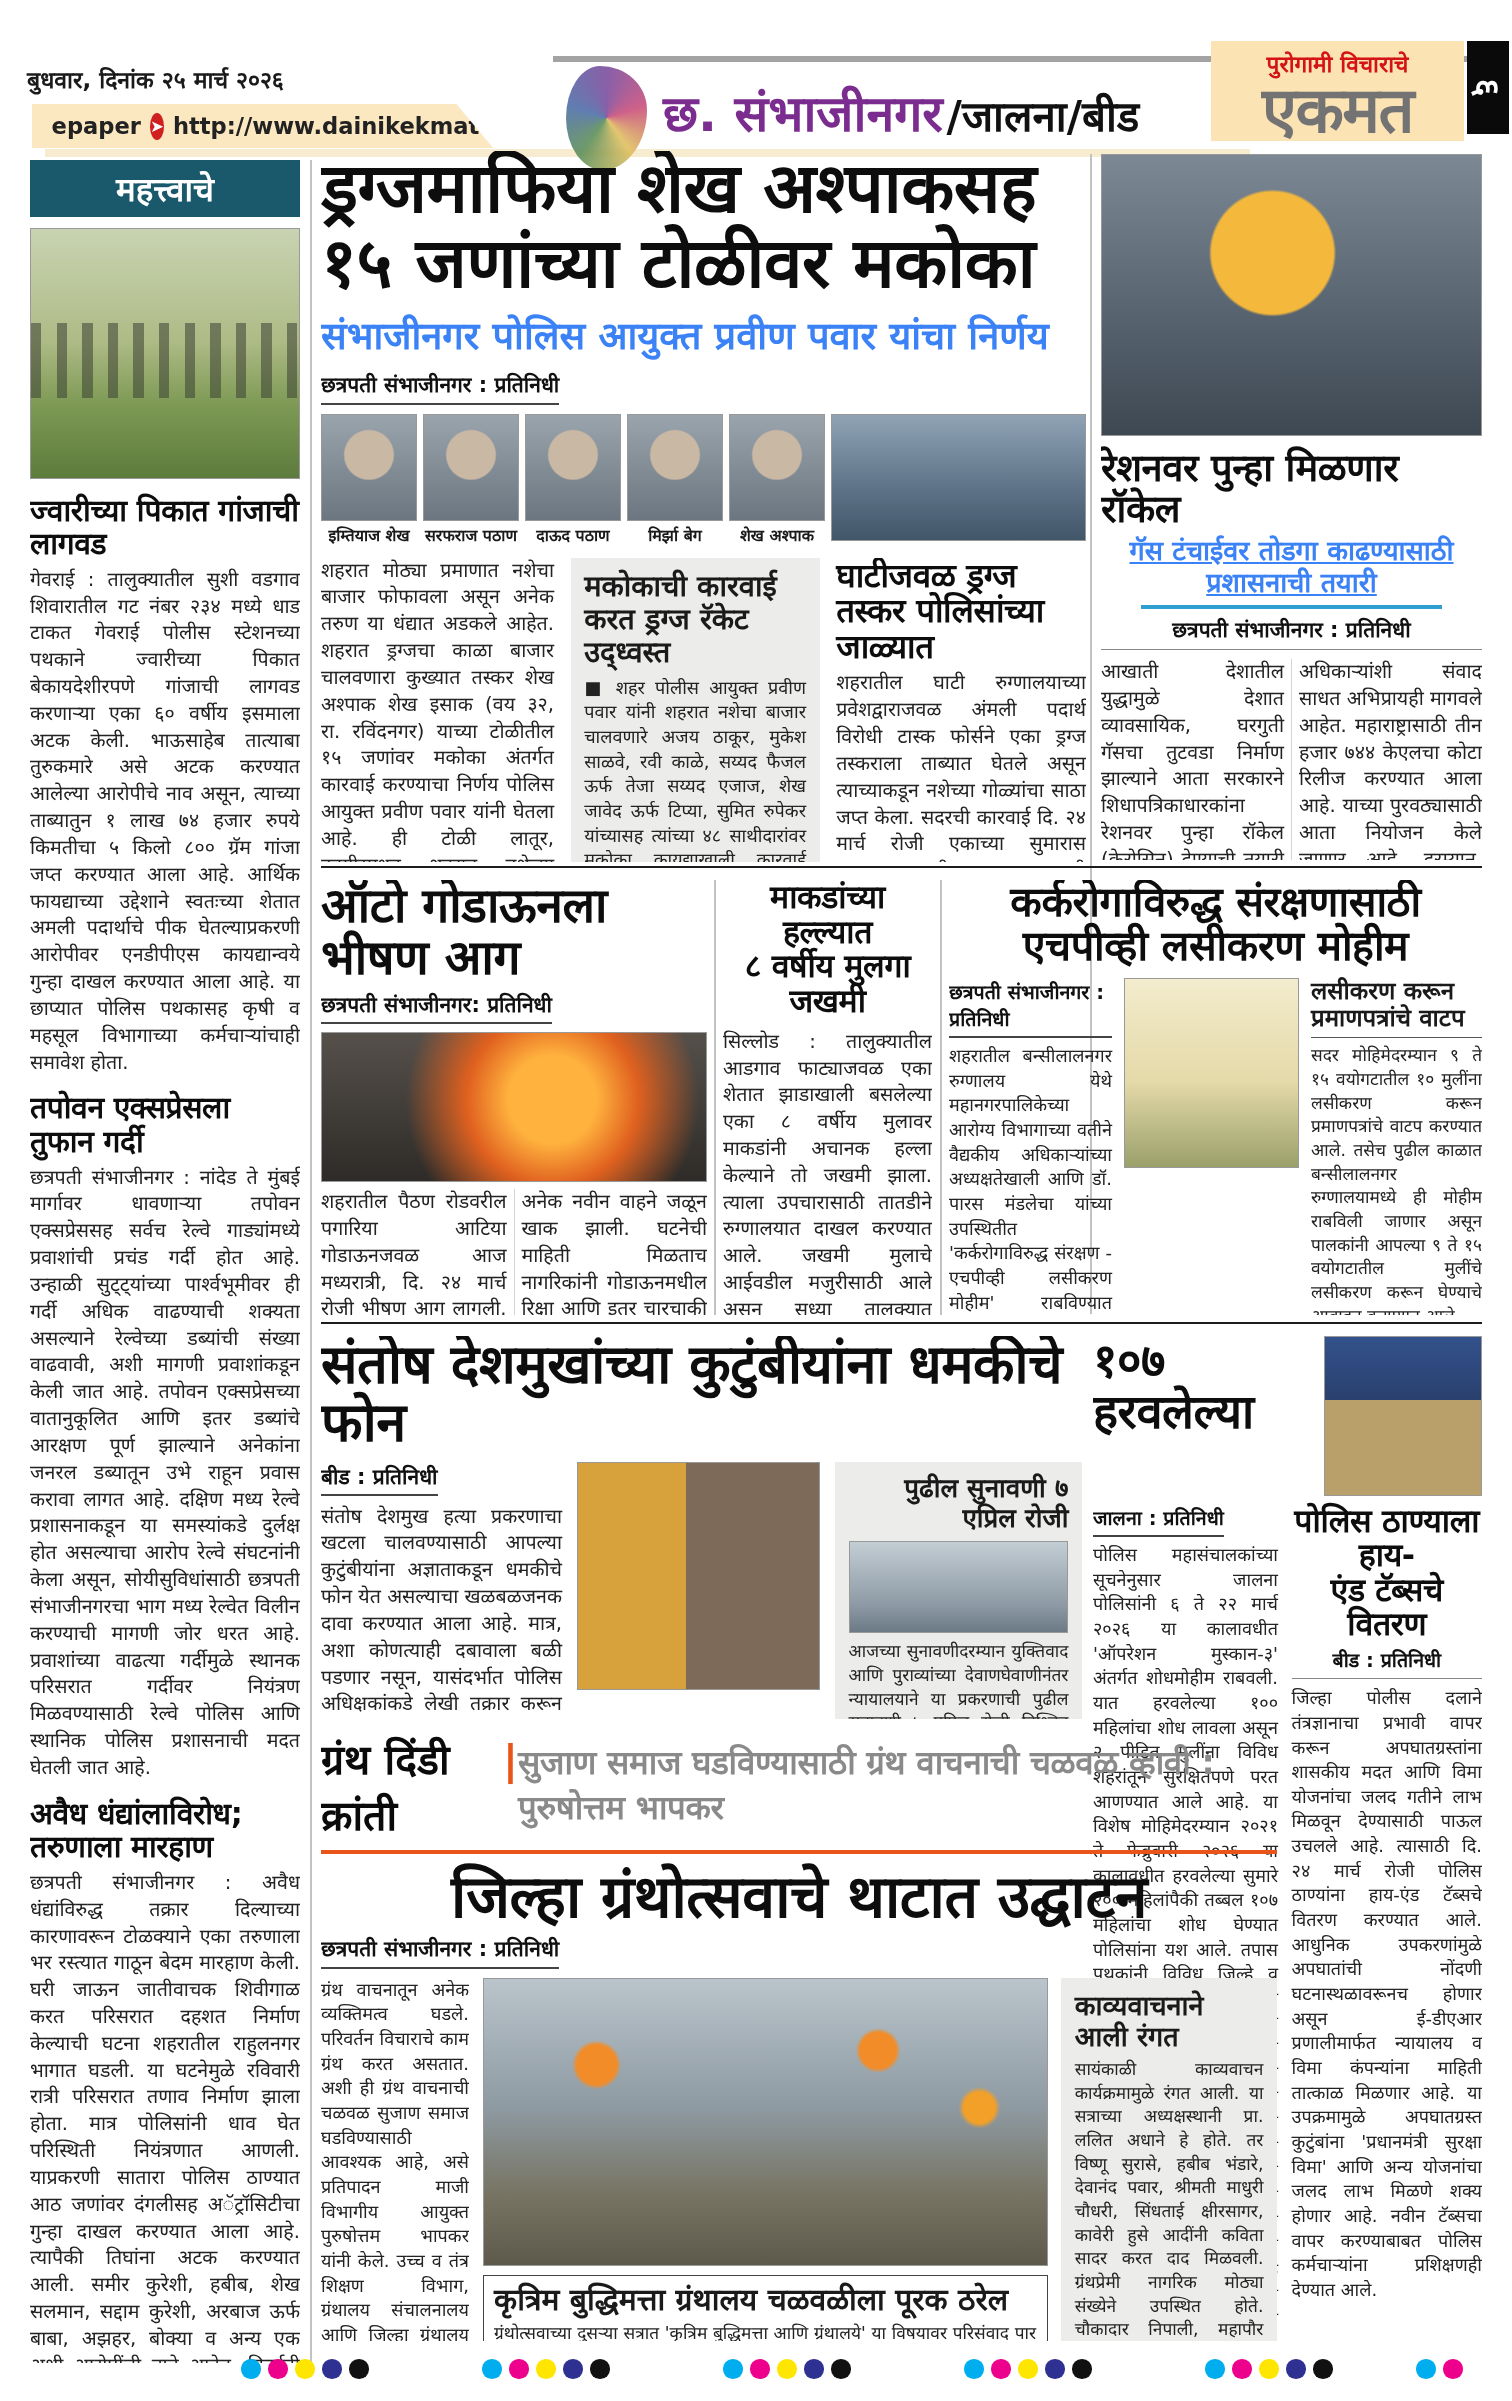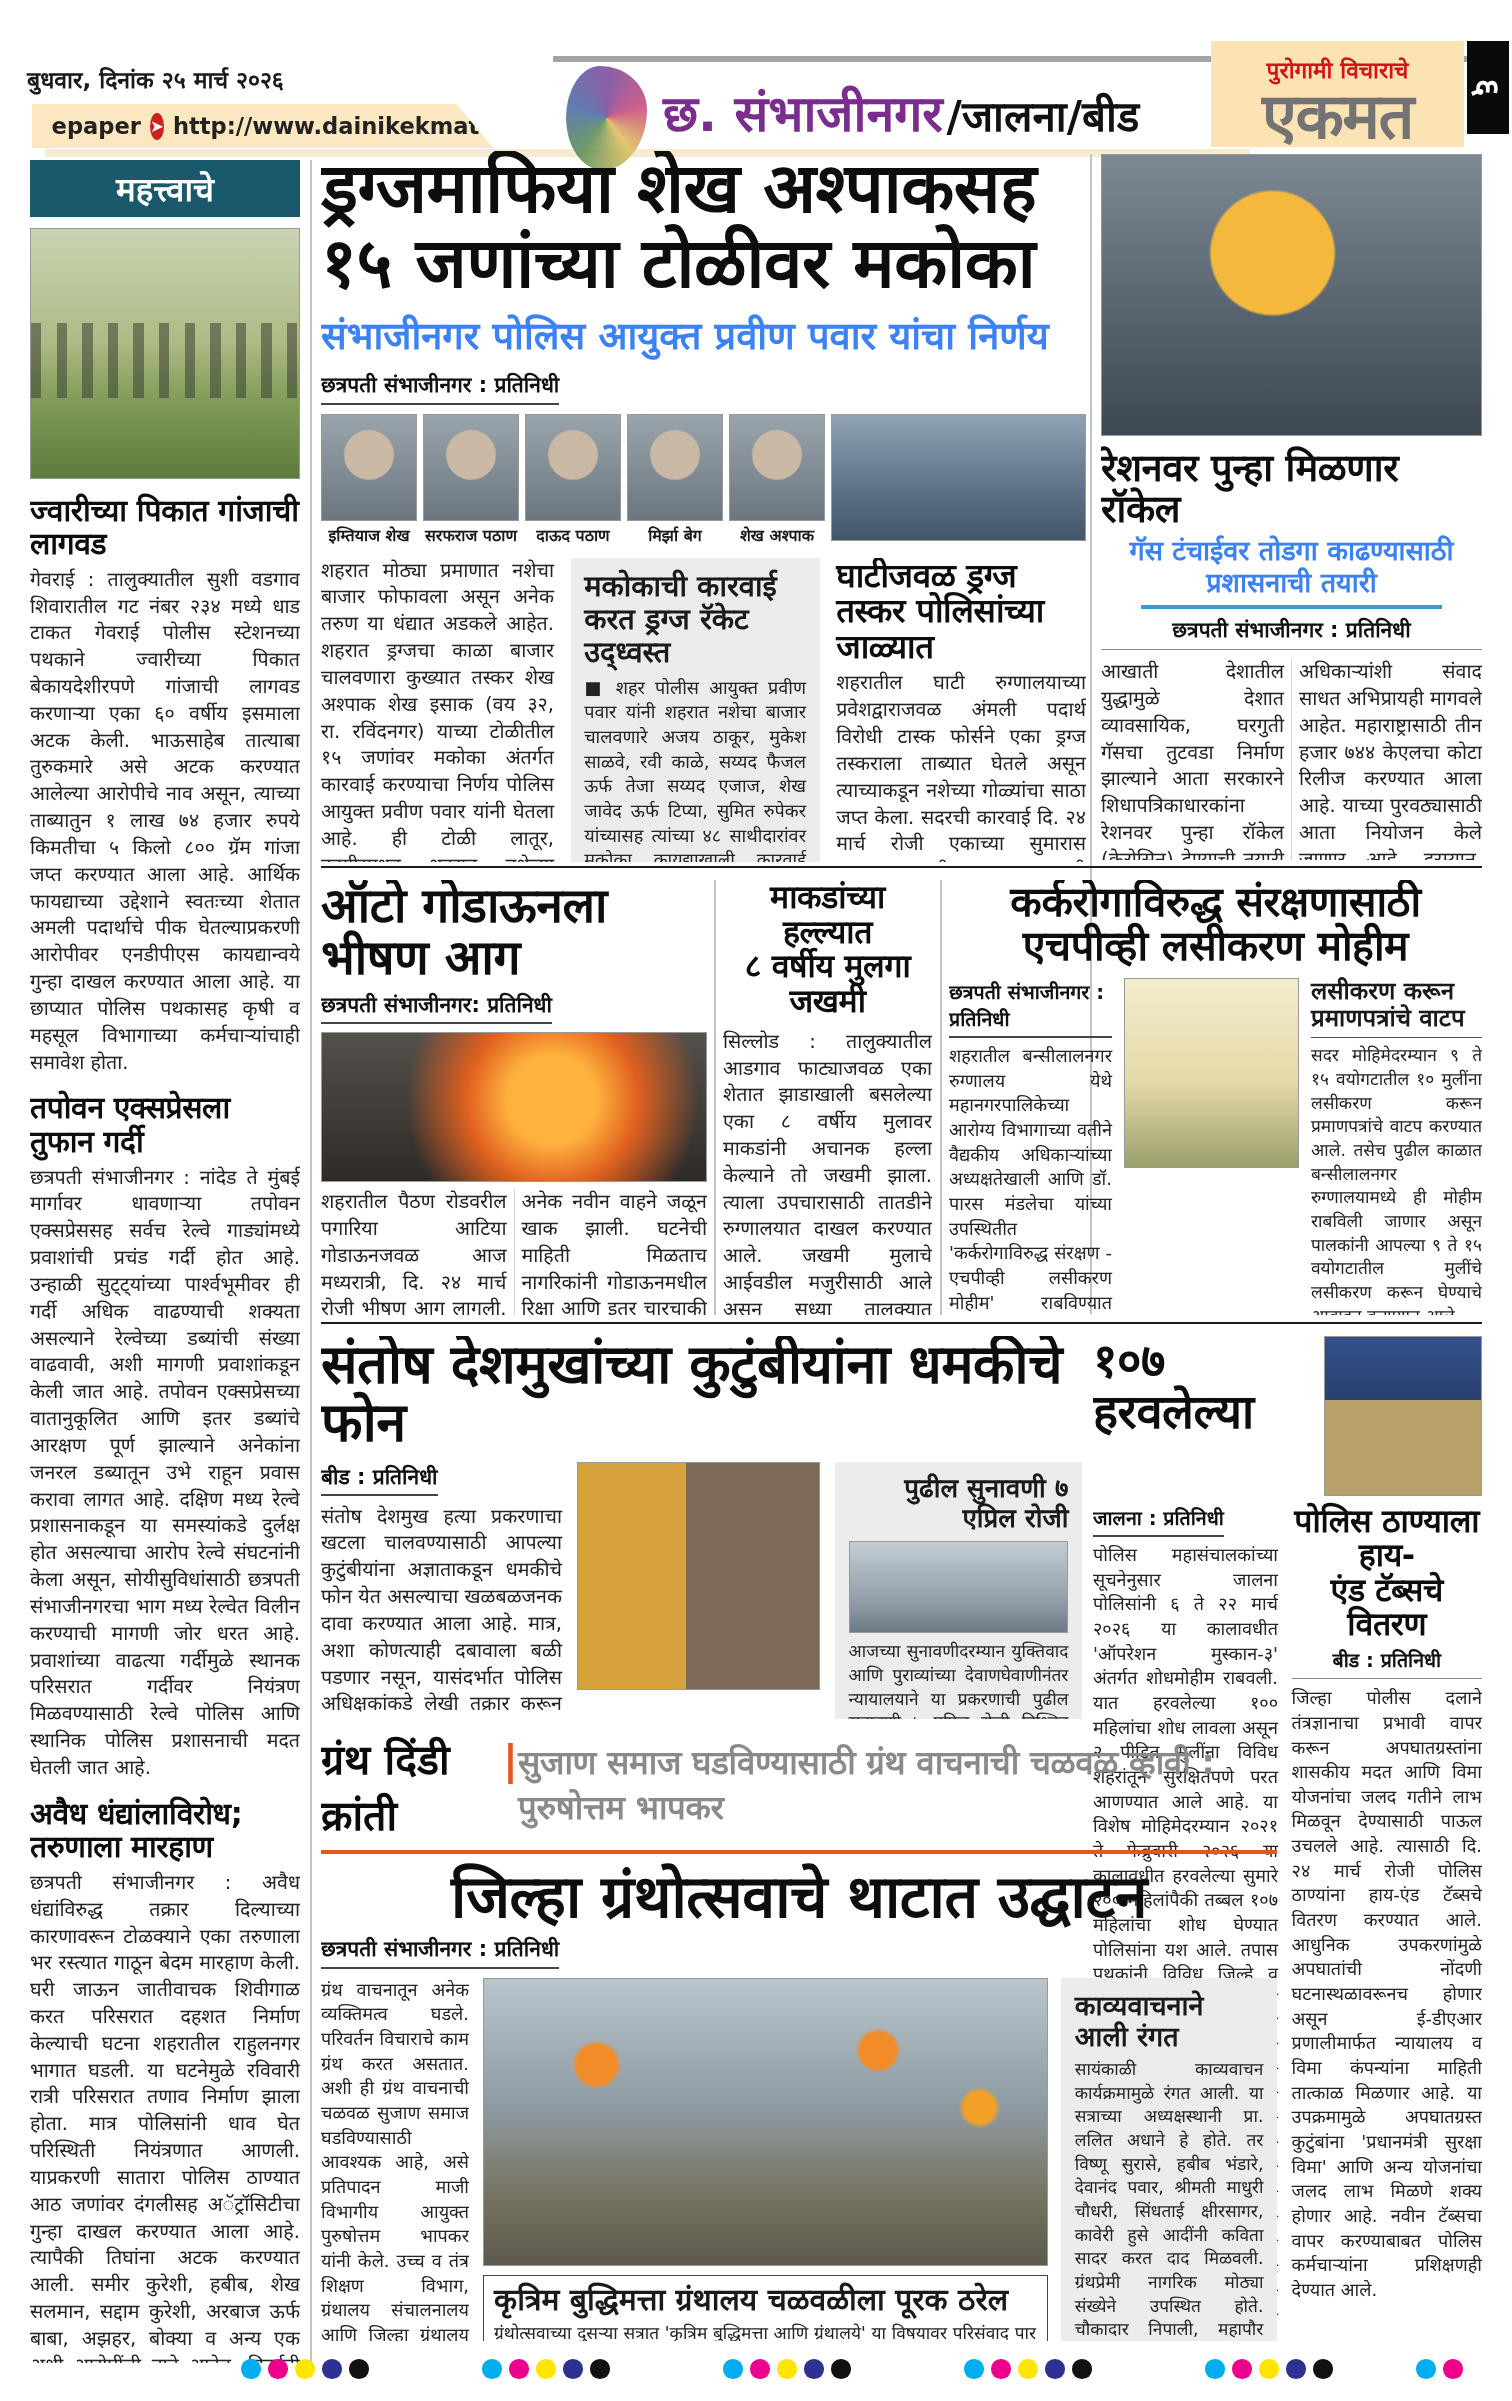--- a/index.html
+++ b/index.html
@@ -18,21 +18,21 @@
   .cols2{column-count:2;column-gap:15px;column-rule:0.8px solid #d5d5d5;}
   .clip{overflow:hidden;}
   
   #epaper-tab{background:#fbe7c0;display:flex;align-items:center;gap:9px;padding:0 19.6px;
       font-size:22.6px;font-weight:700;color:#222;height:44px;
       clip-path:polygon(0 0,92% 0,100% 100%,0 100%);}
   .cursor-ic{width:27px;height:27px;border-radius:50%;background:#cf1f1f;color:#fff;display:inline-flex;
       align-items:center;justify-content:center;font-size:16.6px;}
   #region-title .p1{color:#7b2c8f;font-size:50px;font-weight:800;}
   #region-title .p2{color:#111;font-size:42px;font-weight:800;}
-  #mast-box{background:#fbe3b4;text-align:center;padding-top:13px;}
+  #mast-box{background:#fbe3b4;text-align:center;padding-top:7px;}
   #mast-box .tag{color:#d41414;font-weight:700;font-size:22.6px;}
   #mast-box .logo{color:#737373;font-weight:800;font-size:63px;line-height:1;letter-spacing:-1.5px;}
   #pg-box{background:#0a0a0a;color:#fff;display:flex;align-items:center;justify-content:center;}
   #pg-box span{transform:rotate(90deg);font-size:35px;font-weight:700;}
   
   #leftcol{left:30px;top:160px;width:270px;height:2203px;overflow:hidden;}
   #leftcol .sechead{background:#19596b;color:#fff;font-size:33px;font-weight:700;text-align:center;
       padding:6px 0;margin-bottom:10.5px;}
   #leftcol h2{font-size:30px;margin:15px 0 6px 0;line-height:1.12;letter-spacing:-0.4px;}
   #leftcol p{margin:0 0 4.5px 0;}
@@ -161,21 +161,21 @@
         <h3 class="hl" style="font-size:33px;margin:0 0 6px 0;">घाटीजवळ ड्रग्ज तस्कर पोलिसांच्या जाळ्यात</h3>
         <p class="body-txt" style="margin:0;">शहरातील घाटी रुग्णालयाच्या प्रवेशद्वाराजवळ अंमली पदार्थ विरोधी टास्क फोर्सने एका ड्रग्ज तस्कराला ताब्यात घेतले असून त्याच्याकडून नशेच्या गोळ्यांचा साठा जप्त केला. सदरची कारवाई दि. २४ मार्च रोजी एकाच्या सुमारास करण्यात आली असून याप्रकरणी आरोपीविरुद्ध बेगमपुरा पोलिस ठाण्यात गुन्हा दाखल करण्यात आला आहे.</p>
       </div>
     </div>
   </div>
   <div class="abs vrule" style="left:1090px;top:154px;height:1160px;"></div>
 
   <div class="abs clip" style="left:1101px;top:154px;width:381px;height:706px;">
     <div class="photo ph-kero" style="height:280px;"></div>
     <h2 class="hl" style="font-size:38px;margin:12px 0 4.5px 0;text-align:left;">रेशनवर पुन्हा मिळणार रॉकेल</h2>
-    <div class="subhead-gray" style="font-size:27px;text-align:center;line-height:1.2;">गॅस टंचाईवर तोडगा काढण्यासाठी प्रशासनाची तयारी</div>
+    <div class="subhead-gray" style="font-size:27px;text-align:center;line-height:1.2;text-decoration:underline;">गॅस टंचाईवर तोडगा काढण्यासाठी प्रशासनाची तयारी</div>
     <div class="bluebar" style="width:301px;margin:6px auto;"></div>
     <div style="text-align:center;border-bottom:1.5px solid #888;padding-bottom:6px;">
       <span class="byline">छत्रपती संभाजीनगर : प्रतिनिधी</span>
     </div>
     <p class="body-txt cols2" style="margin-top:9px;height:301px;overflow:hidden;">आखाती देशातील युद्धामुळे देशात व्यावसायिक, घरगुती गॅसचा तुटवडा निर्माण झाल्याने आता सरकारने शिधापत्रिकाधारकांना रेशनवर पुन्हा रॉकेल (केरोसिन) देण्याची तयारी सुरू केली आहे. डांगे यांनी राज्यभरातील जिल्हानिहाय पुरवठा अधिकाऱ्यांशी संवाद साधत अभिप्रायही मागवले आहेत. महाराष्ट्रासाठी तीन हजार ७४४ केएलचा कोटा रिलीज करण्यात आला आहे. याच्या पुरवठ्यासाठी आता नियोजन केले जाणार आहे. दरम्यान, रॉकेल पुरवण्याबाबत १६ जिल्ह्यांतील पुरवठा अधिकाऱ्यांनी माहिती सादर केली आहे. केंद्र शासनाने मंजूर केलेल्या कोट्यानुसार ज्या जिल्ह्यांतील केरोसिनची गरज आहे, तेथे दुकानांमार्फत वाटप करण्यात येणार आहे. केंद्र शासनाकडून केरोसिनचा पुरवठा झाल्यानंतर जिल्हानिहाय वाटपाचे नियोजन करण्यात येणार असून, संबंधित दुकानदारांमार्फत शिधापत्रिकाधारकांना लाभ मिळणार आहे.</p>
   </div>
 
   <div class="abs hrule" style="left:321px;top:866px;width:1161px;"></div>
 
   <div class="abs clip" style="left:321px;top:880px;width:386px;height:435px;">

